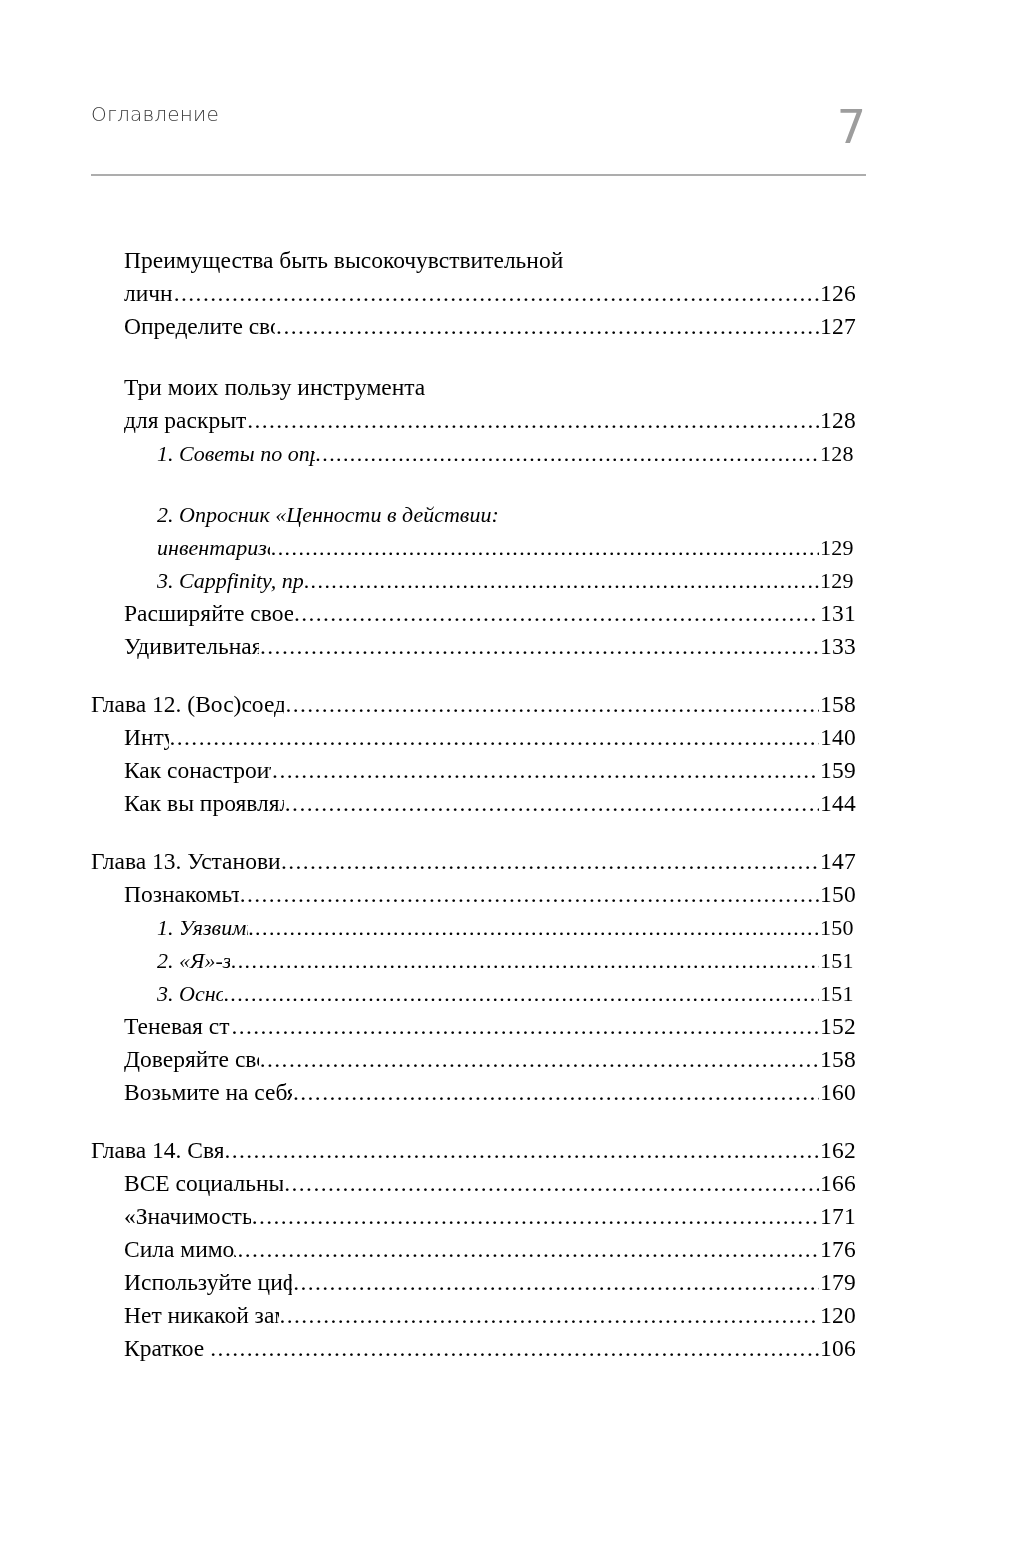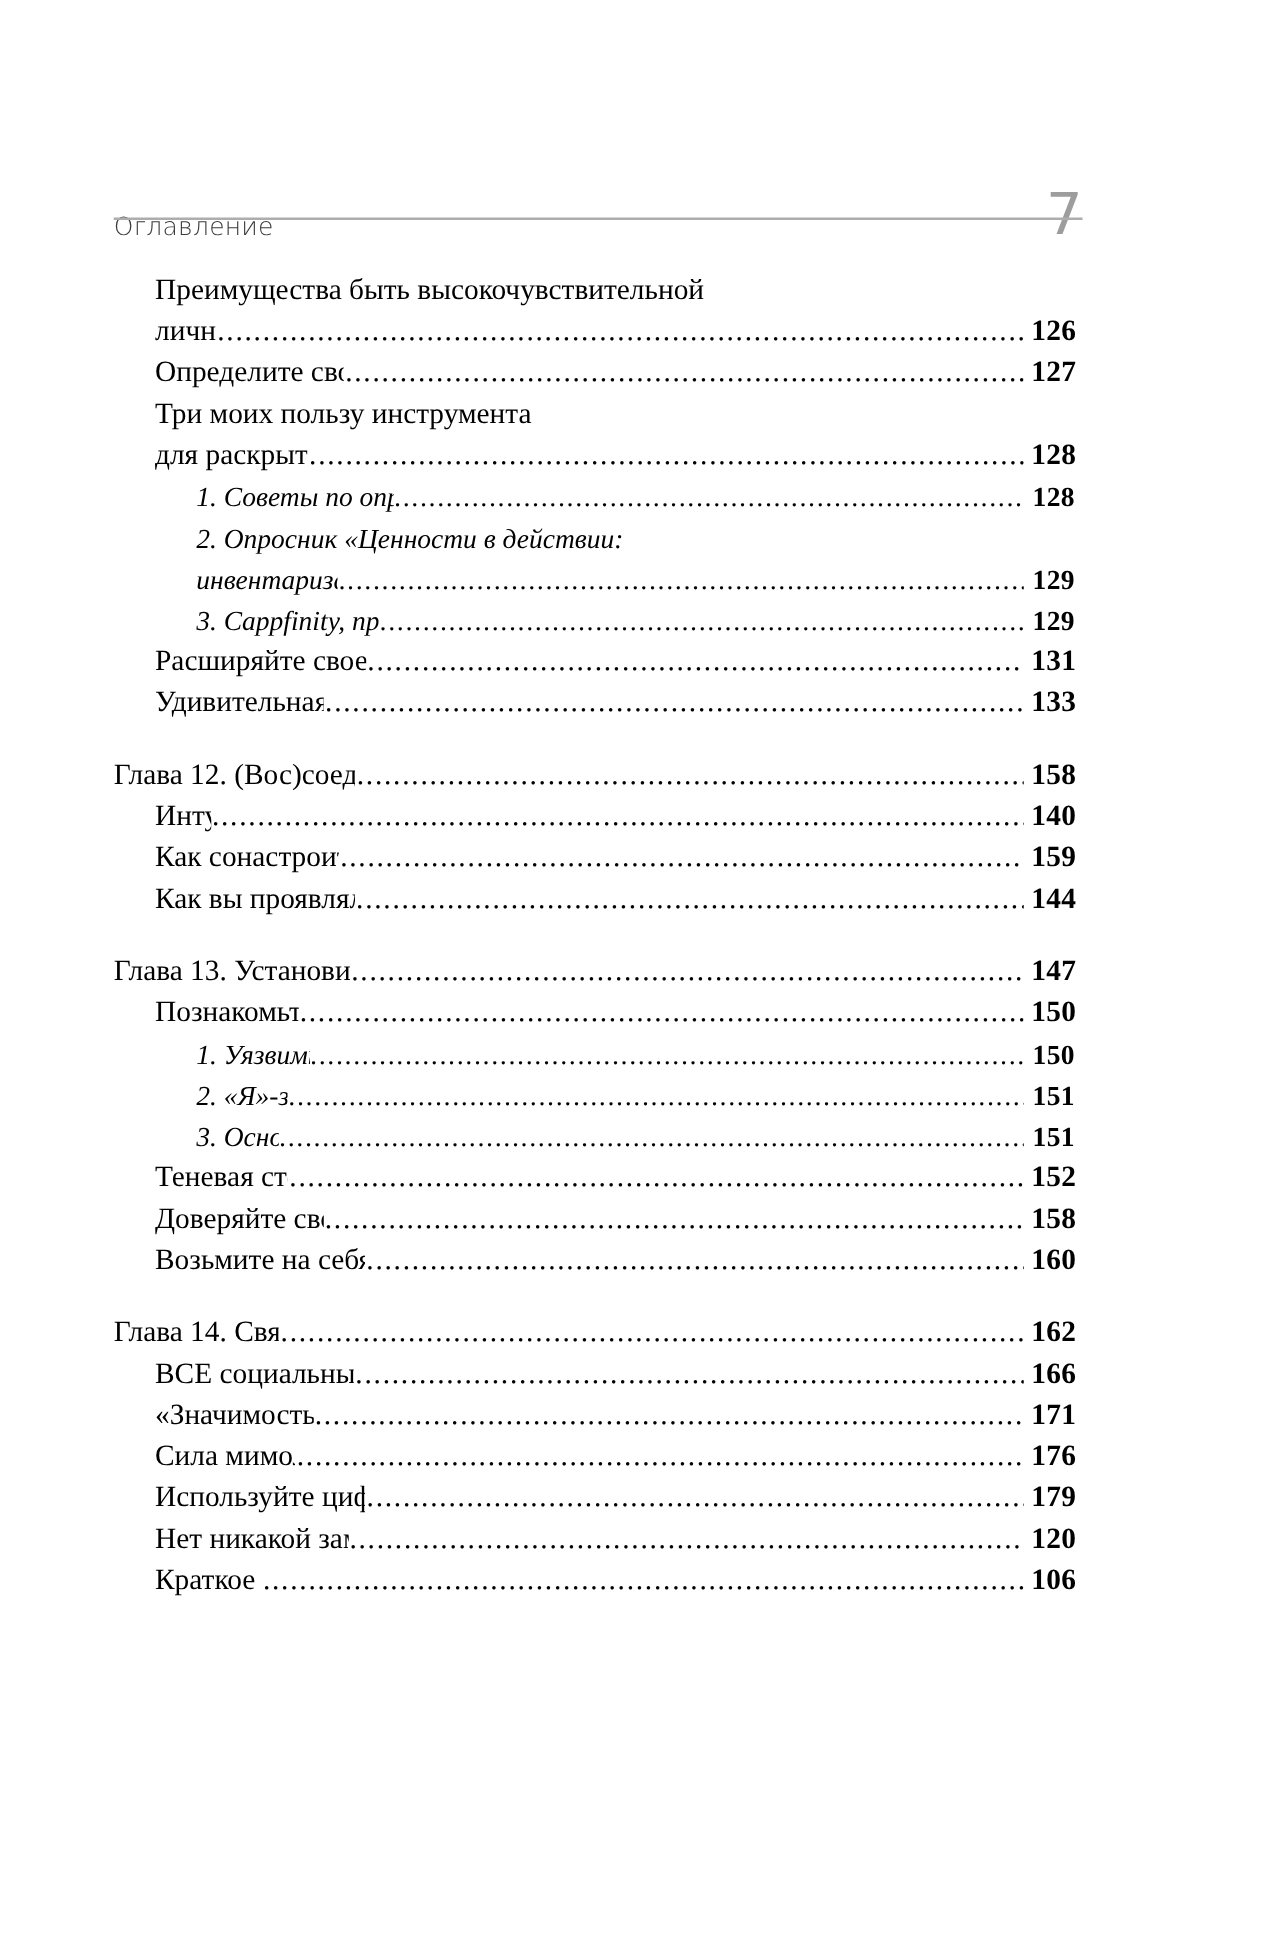--- a/index.html
+++ b/index.html
@@ -14,25 +14,24 @@
     height: 1554px;
     background: #ffffff;
     overflow: hidden;
     font-family: "Liberation Serif", "DejaVu Serif", serif;
   }
 
   
   .header {
     position: absolute;
     left: 91px;
-    top: 136px;
+    top: 104px;
     width: 775px;
     height: 58px;
     display: flex;
-    align-items: flex-end;
     justify-content: space-between;
   }
 
   .header-label {
     font-family: "DejaVu Sans", "Liberation Sans", sans-serif;
     font-size: 20px;
     font-weight: 300;
     color: #3a3a3a;
     letter-spacing: 0.2px;
     line-height: 1;
@@ -105,29 +104,28 @@
     margin: 0 1px;
     color: #000;
     font-size: 23.5px;
     letter-spacing: 1.4px;
   }
 
   .lvl-sub .leader { font-size: 22px; }
 
   .row .pageno {
     flex: 0 0 auto;
-    text-align: center;
+    text-align: left;
     min-width: 46px;
     font-style: normal;
     letter-spacing: 0.3px;
-    font-weight: bold;
-  }
-
-  
-  .row.cont-first .title { flex: 1 1 auto; }
+  }
+
+  
+  .row.cont-first .title { flex: 1 1 auto; margin-top: 28px; }
 
 </style>
 </head>
 <body>
 
 <div class="page">
 
   <div class="header">
     <div class="header-label">Оглавление</div>
     <div class="header-pageno">7</div>

